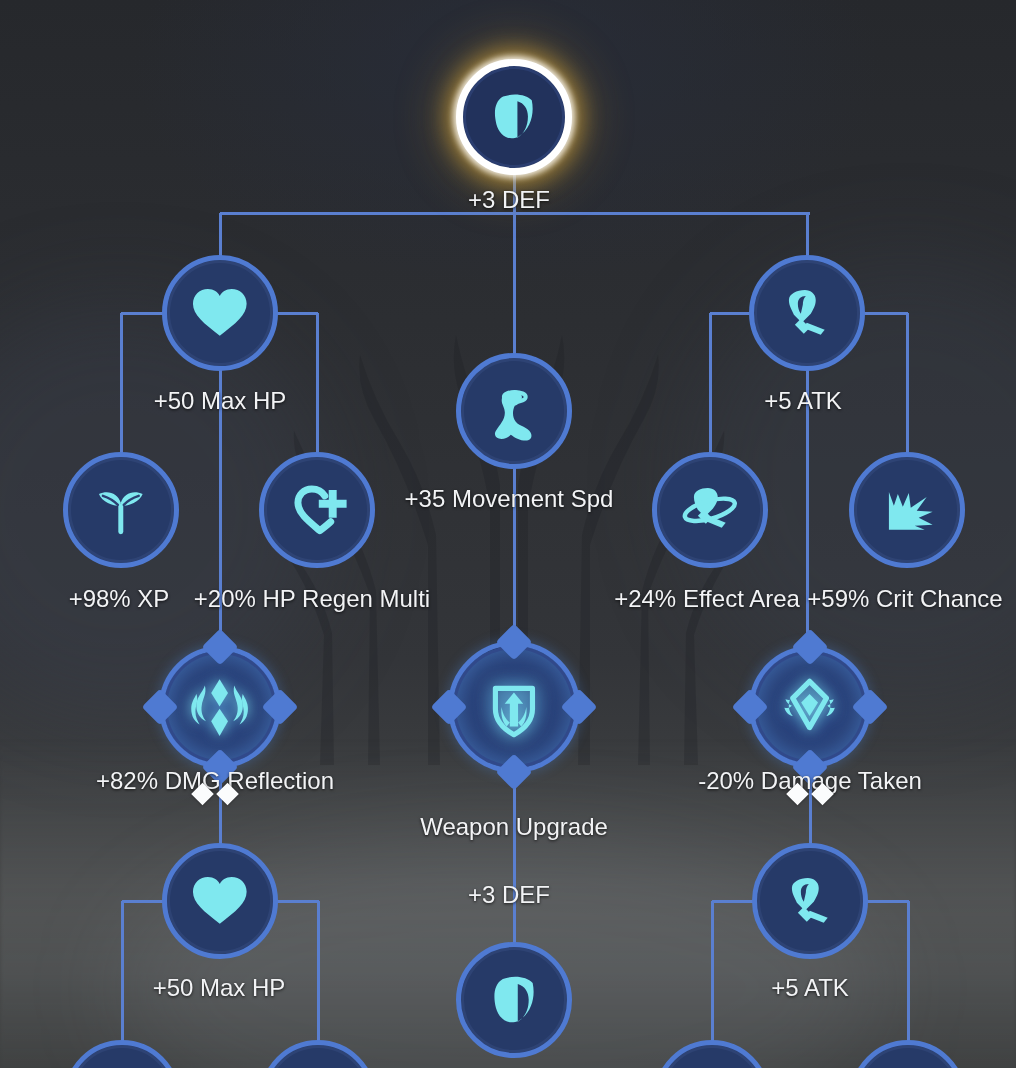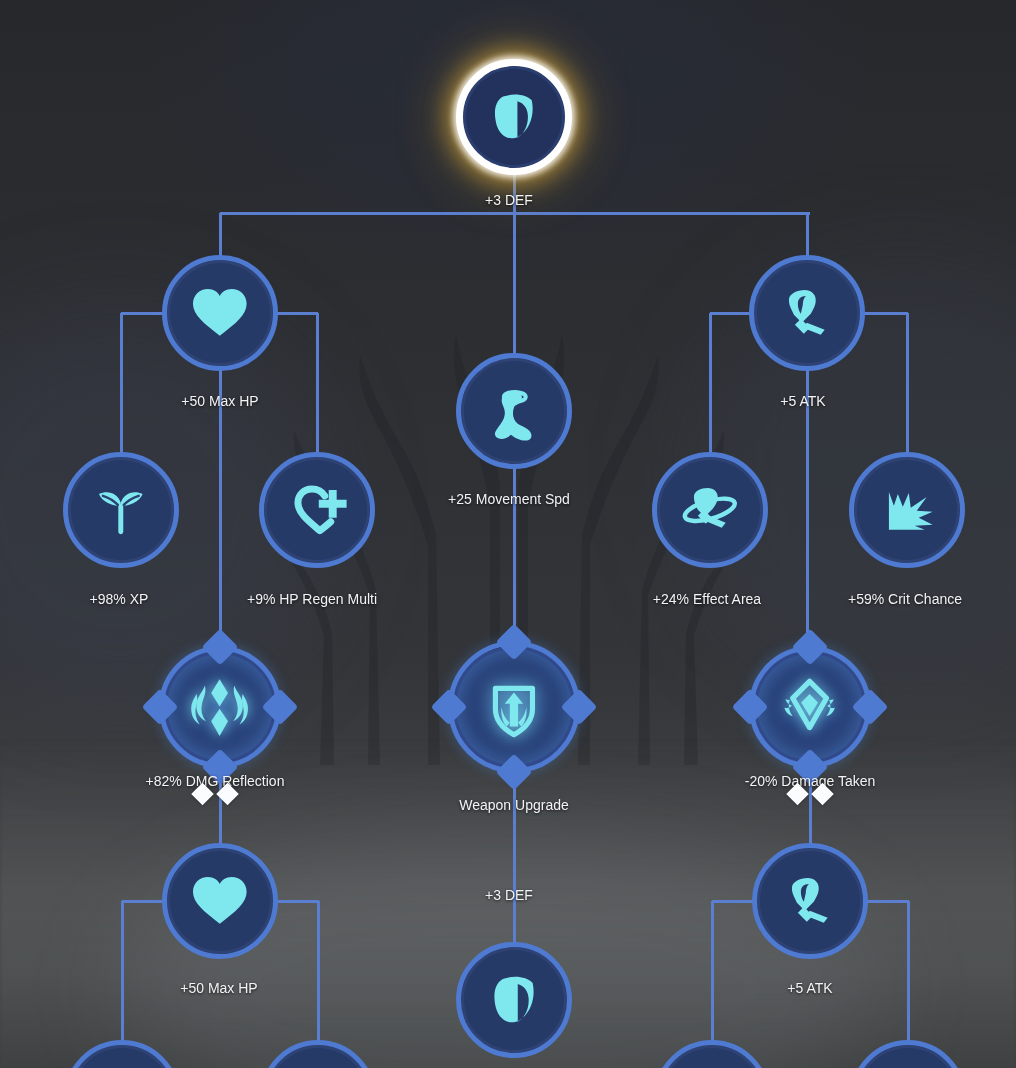--- a/index.html
+++ b/index.html
@@ -110,21 +110,21 @@
 
   .node.special .ico { filter: drop-shadow(0 0 7px rgba(130,235,245,0.85)); }
   .node.big .ico { filter: drop-shadow(0 0 9px rgba(130,235,245,0.9)); }
 
   
   .label {
     position: absolute;
     z-index: 4;
     transform: translateX(-50%);
     color: #f2f3f5;
-    font-size: 14px;
+    font-size: 24px;
     line-height: 22px;
     white-space: nowrap;
     text-shadow: 0 1px 3px rgba(0,0,0,0.75);
   }
 
   
   .pips {
     position: absolute;
     z-index: 5;
     transform: translateX(-50%);
@@ -352,28 +352,28 @@
           <svg class="ico" viewBox="0 0 64 64">
             <path fill="#7fe8ef" d="M21 11c12-4 24-2 30 4 3 14-1 30-14 38-11 5-20-2-23-13-3-12-2-24 7-29z M36 16c7 2 11 8 11 16 0 10-4 18-11 22z" fill-rule="evenodd"></path>
           </svg>
         </span>
       </div>
     </div>
 
   <div id="labels">
       <div class="label" style="left: 509px; top: 189px;">+3 DEF</div>
       <div class="label" style="left: 220px; top: 390px;">+50 Max HP</div>
-      <div class="label" style="left: 509px; top: 488px;">+25 Movement Spd</div>
+      <div class="label" style="left: 509px; top: 488px;">+35 Movement Spd</div>
       <div class="label" style="left: 803px; top: 390px;">+5 ATK</div>
       <div class="label" style="left: 119px; top: 588px;">+98% XP</div>
-      <div class="label" style="left: 312px; top: 588px;">+9% HP Regen Multi</div>
+      <div class="label" style="left: 312px; top: 588px;">+20% HP Regen Multi</div>
       <div class="label" style="left: 707px; top: 588px;">+24% Effect Area</div>
       <div class="label" style="left: 905px; top: 588px;">+59% Crit Chance</div>
       <div class="label" style="left: 215px; top: 770px;">+82% DMG Reflection</div>
-      <div class="label" style="left: 514px; top: 794px;">Weapon Upgrade</div>
+      <div class="label" style="left: 514px; top: 816px;">Weapon Upgrade</div>
       <div class="label" style="left: 810px; top: 770px;">-20% Damage Taken</div>
       <div class="label" style="left: 219px; top: 977px;">+50 Max HP</div>
       <div class="label" style="left: 509px; top: 884px;">+3 DEF</div>
       <div class="label" style="left: 810px; top: 977px;">+5 ATK</div>
     </div>
 
   <div id="pips">
       <div class="pips" style="left: 215px; top: 786px;">
         <span class="pip"></span>
         <span class="pip"></span>

